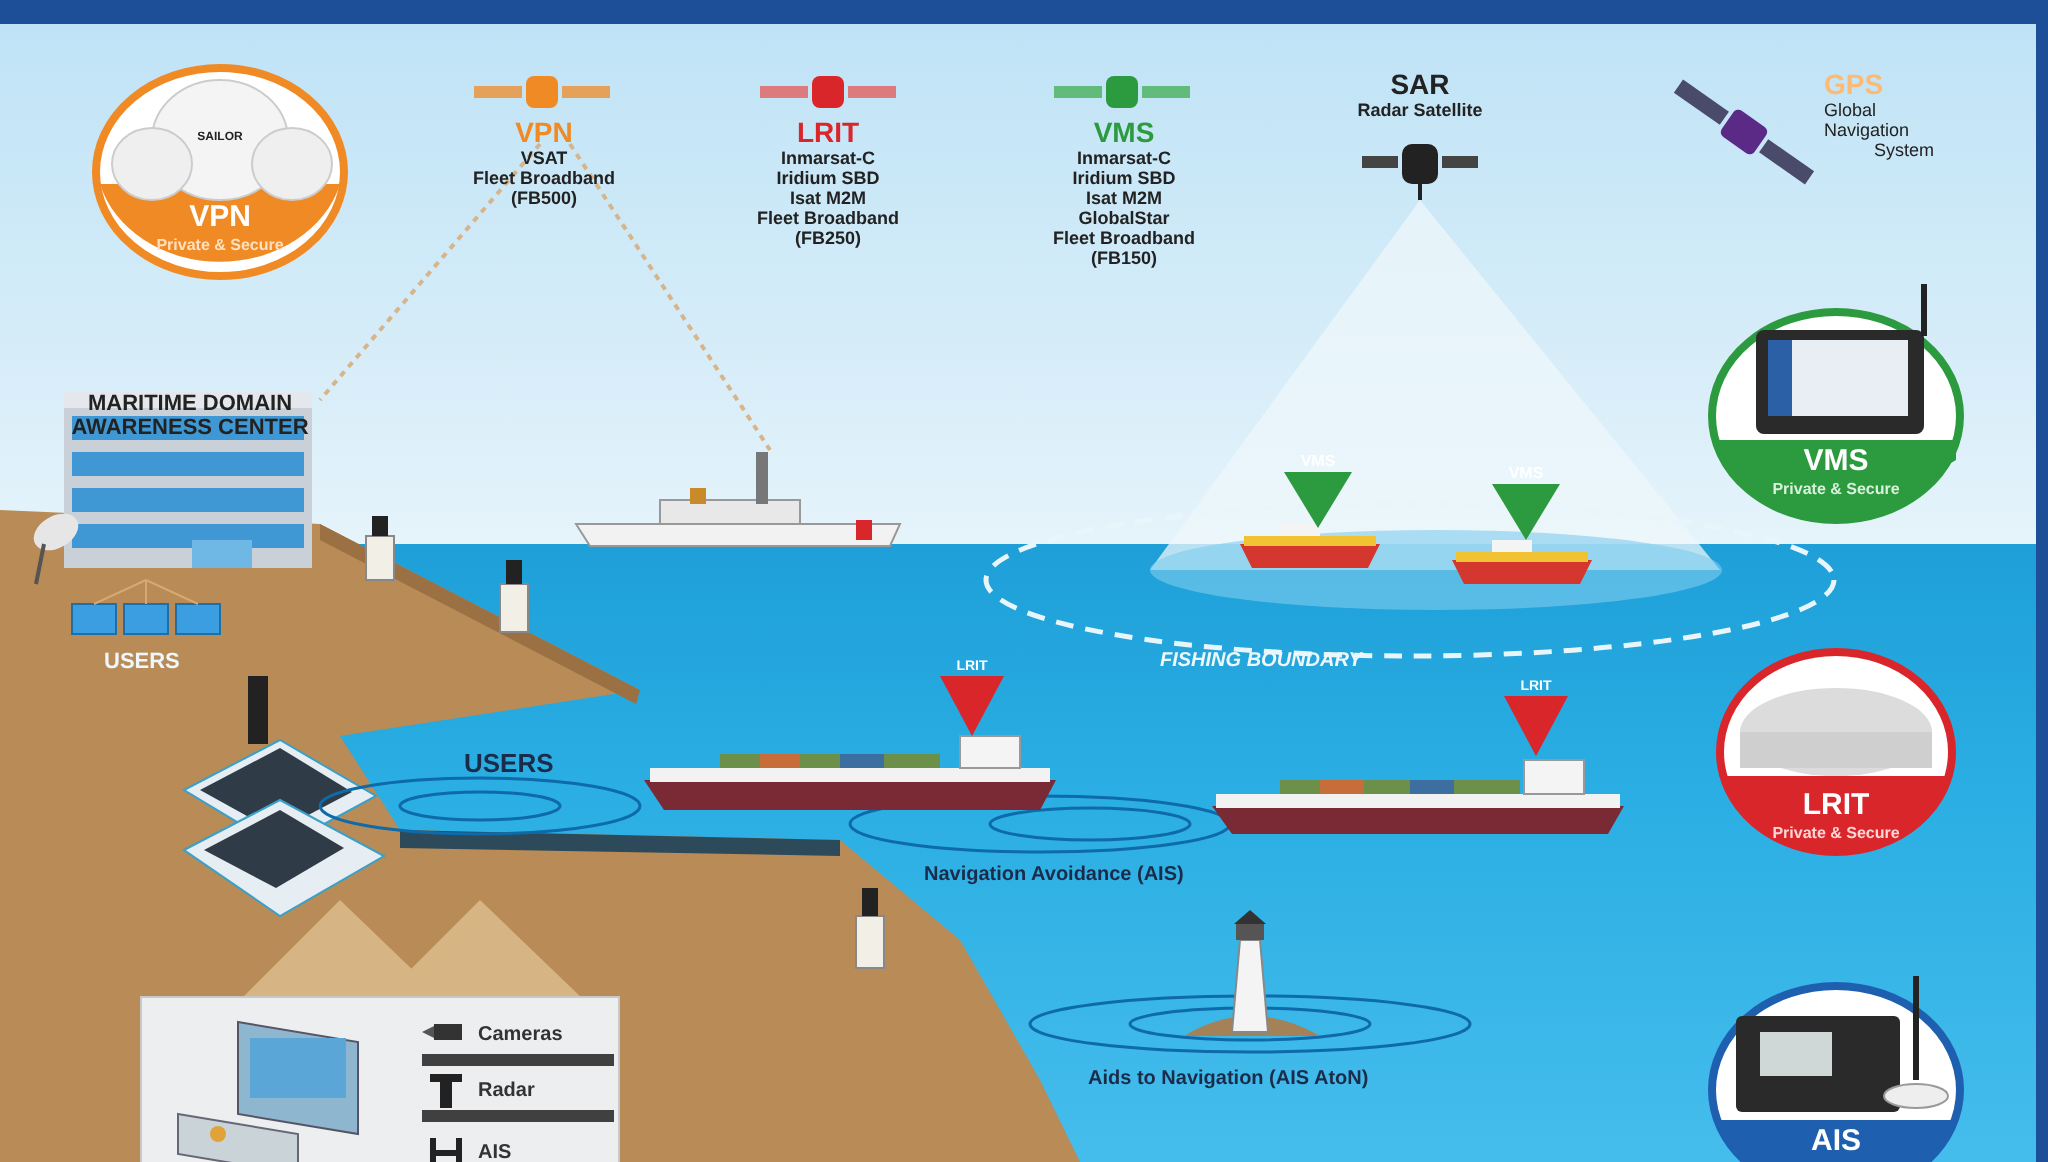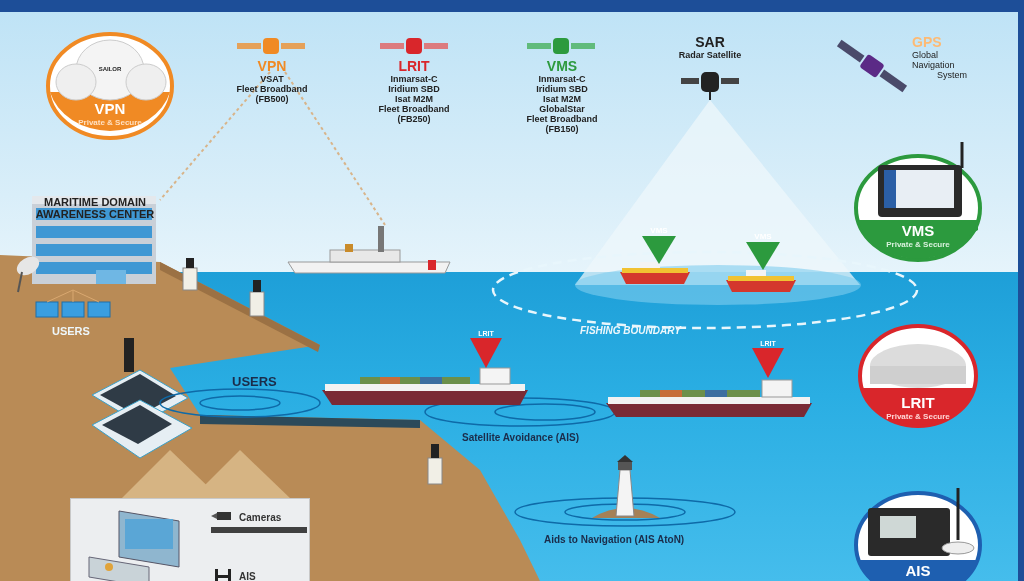--- a/index.html
+++ b/index.html
@@ -261,21 +261,21 @@
 
   <div class="abs badge-text" style="left:868px;top:562px;width:100px;font-size:15px;">AIS</div>
 
   <div class="abs dark-title" style="left:20px;top:160px;width:150px;font-size:11px;margin-top:36px;">
     <div>MARITIME DOMAIN</div>
     <div>AWARENESS CENTER</div>
   </div>
   <div class="abs label-white" style="left:52px;top:325px;font-size:11px;">USERS</div>
   <div class="abs label-dark" style="left:232px;top:374px;font-size:13px;">USERS</div>
   <div class="abs label-white" style="left:580px;top:325px;font-style:italic;font-size:10px;">FISHING BOUNDARY</div>
-  <div class="abs label-dark" style="left:462px;top:432px;">Satellite Avoidance (AIS)</div>
+  <div class="abs label-dark" style="left:462px;top:432px;">Navigation Avoidance (AIS)</div>
   <div class="abs label-dark" style="left:544px;top:534px;">Aids to Navigation (AIS AtoN)</div>
 
   <div class="abs badge-text" style="left:642px;top:226px;width:34px;font-size:8px;color:#fff;">VMS</div>
   <div class="abs badge-text" style="left:746px;top:232px;width:34px;font-size:8px;color:#fff;">VMS</div>
   <div class="abs badge-text" style="left:470px;top:330px;width:32px;font-size:7px;color:#fff;">LRIT</div>
   <div class="abs badge-text" style="left:752px;top:340px;width:32px;font-size:7px;color:#fff;">LRIT</div>
 
   <div class="legend-box">
     <svg class="abs" style="left:8px;top:8px;" width="110" height="80">
       <polygon points="40,4 100,14 100,60 40,50" fill="#8fb6cf" stroke="#556"></polygon>
@@ -283,20 +283,27 @@
       <polygon points="10,50 70,60 70,80 10,70" fill="#c9d3d8" stroke="#667"></polygon>
       <circle cx="30" cy="60" r="4" fill="#e0a33a"></circle>
     </svg>
     <div class="legend-item" style="top:8px;">
       <svg class="ico" viewBox="0 0 24 18">
           <rect x="6" y="4" width="14" height="8" fill="#333"></rect>
           <polygon points="0,8 6,5 6,11" fill="#555"></polygon>
         </svg>
       <span>Cameras</span>
     </div>
+    <div class="legend-item" style="top:36px;">
+      <svg class="ico" viewBox="0 0 24 18">
+          <rect x="4" y="1" width="16" height="4" fill="#222"></rect>
+          <rect x="9" y="5" width="6" height="13" fill="#222"></rect>
+        </svg>
+      <span>Radar</span>
+    </div>
     <div class="legend-item" style="top:64px;border-bottom:none;">
       <svg class="ico" viewBox="0 0 24 18">
           <rect x="4" y="2" width="3" height="14" fill="#222"></rect>
           <rect x="17" y="2" width="3" height="14" fill="#222"></rect>
           <rect x="4" y="8" width="16" height="3" fill="#222"></rect>
         </svg>
       <span>AIS</span>
     </div>
   </div>
 

